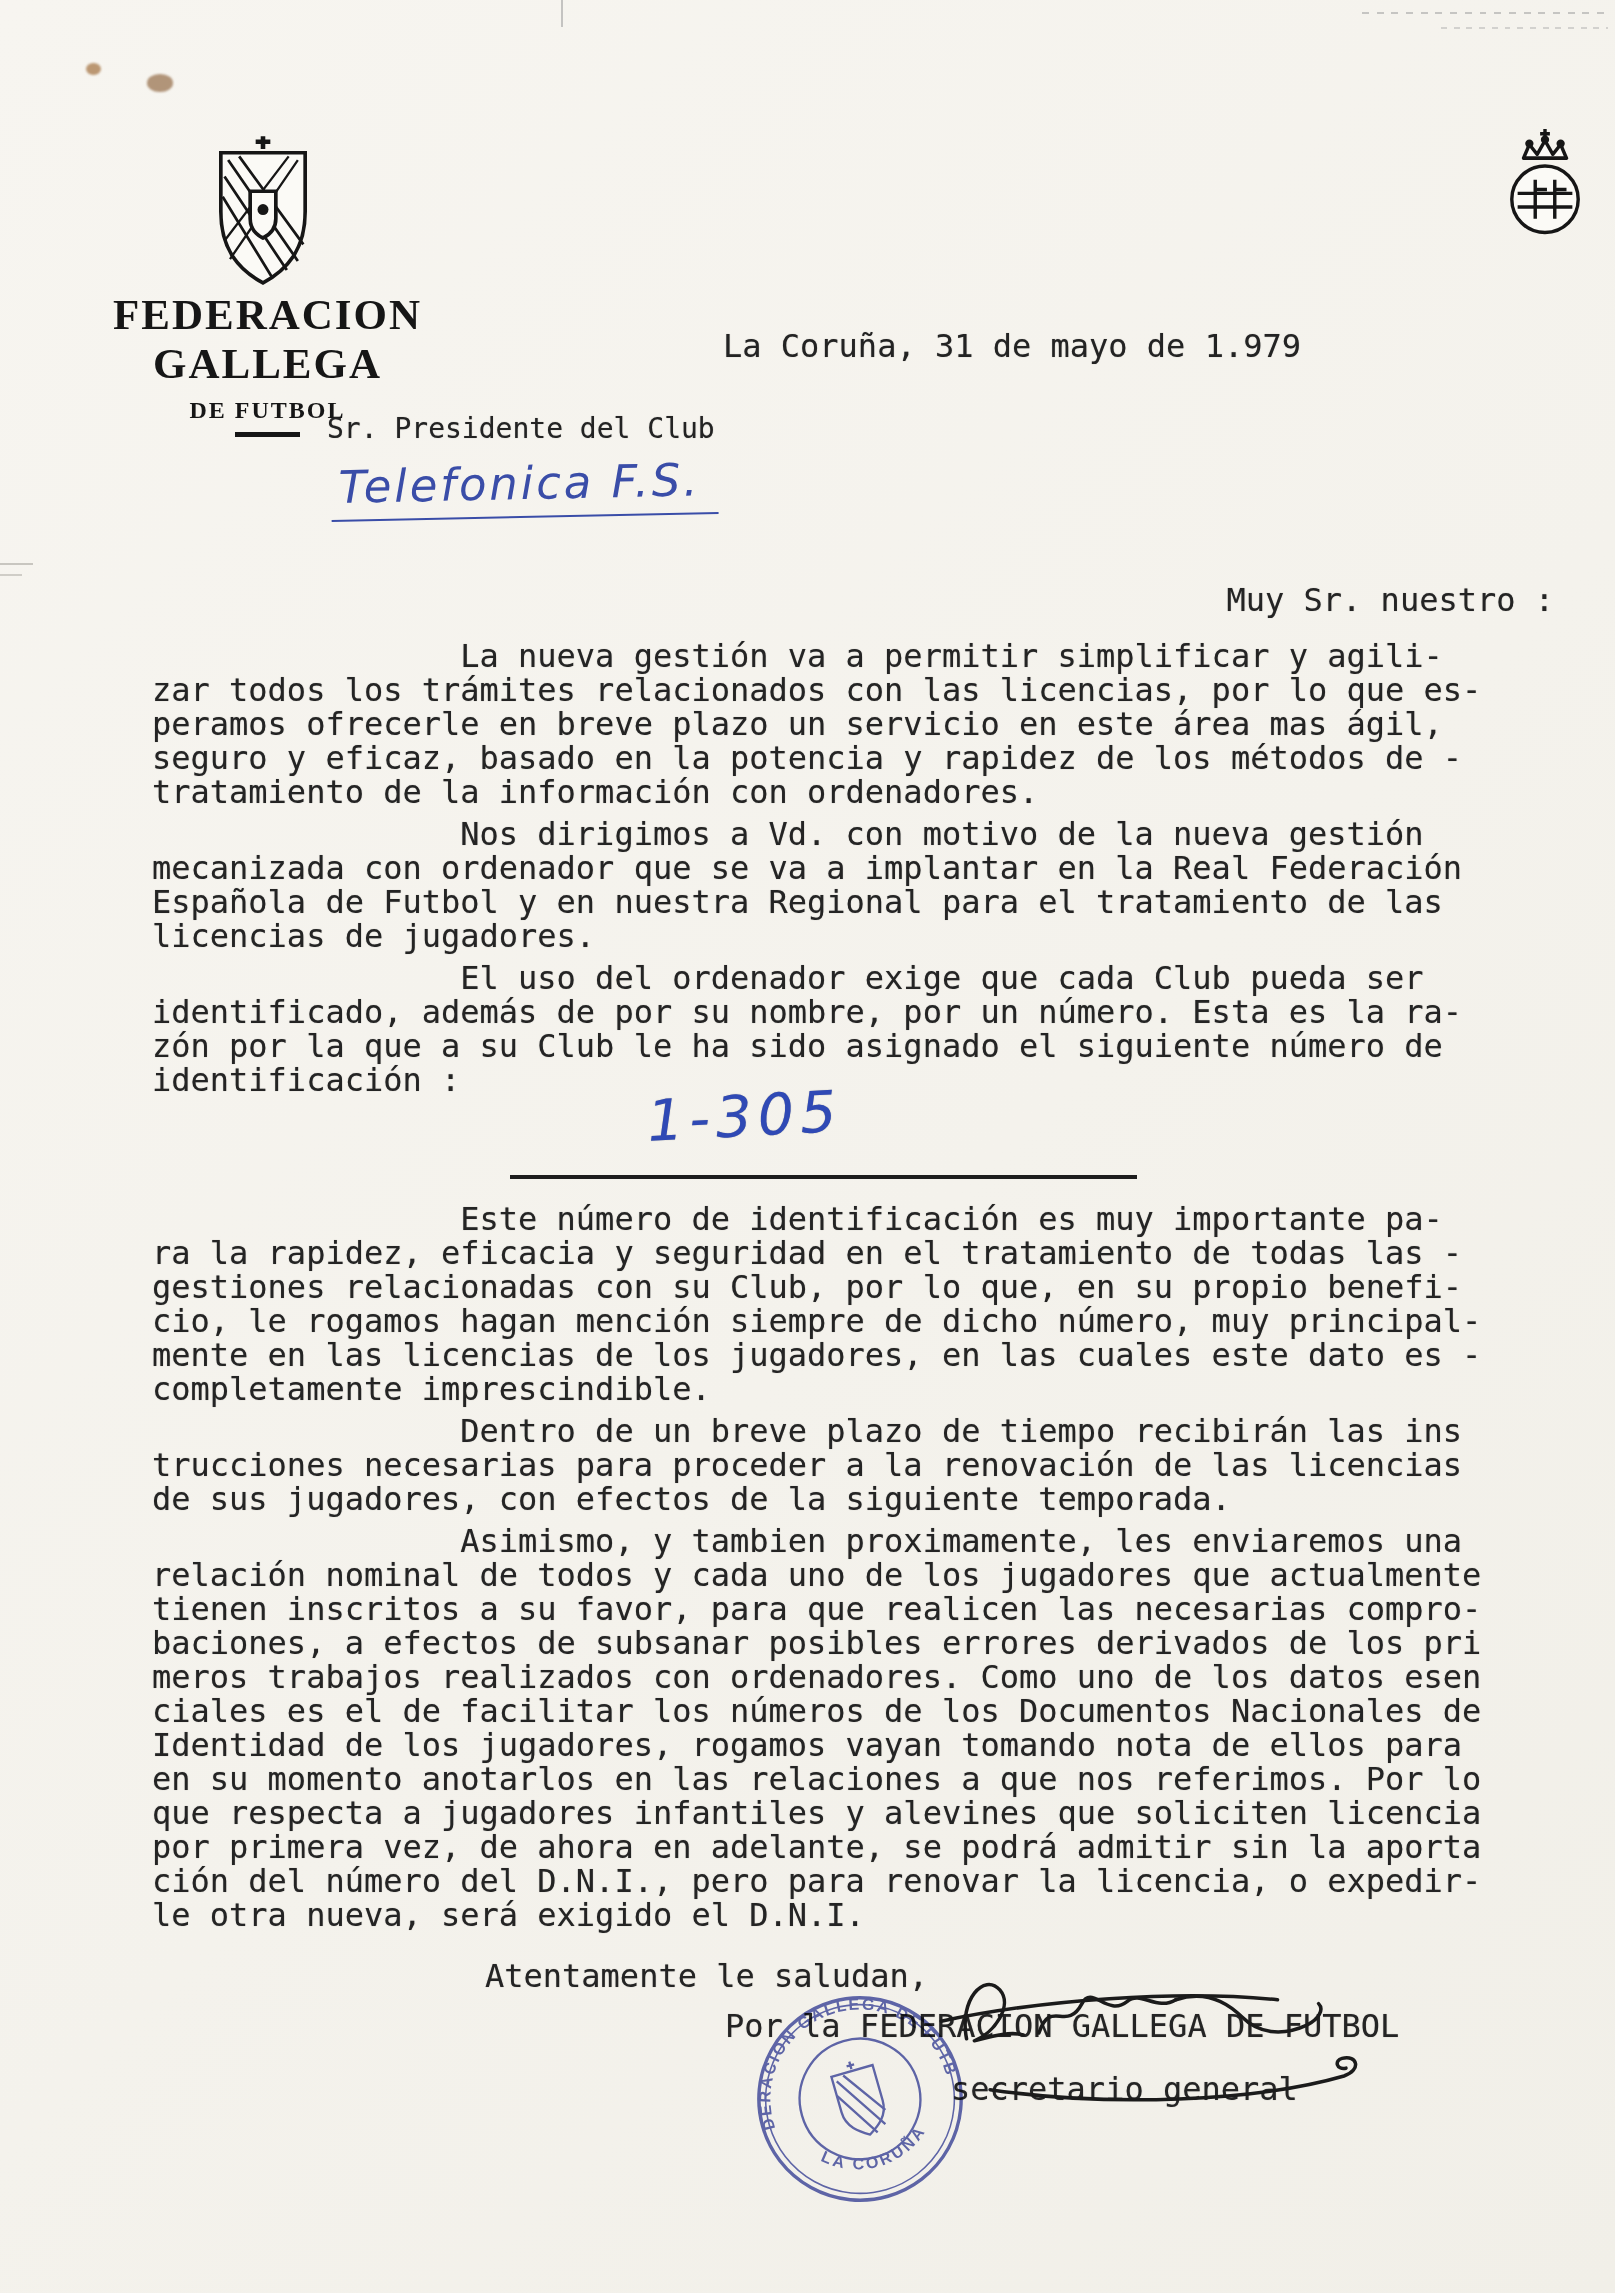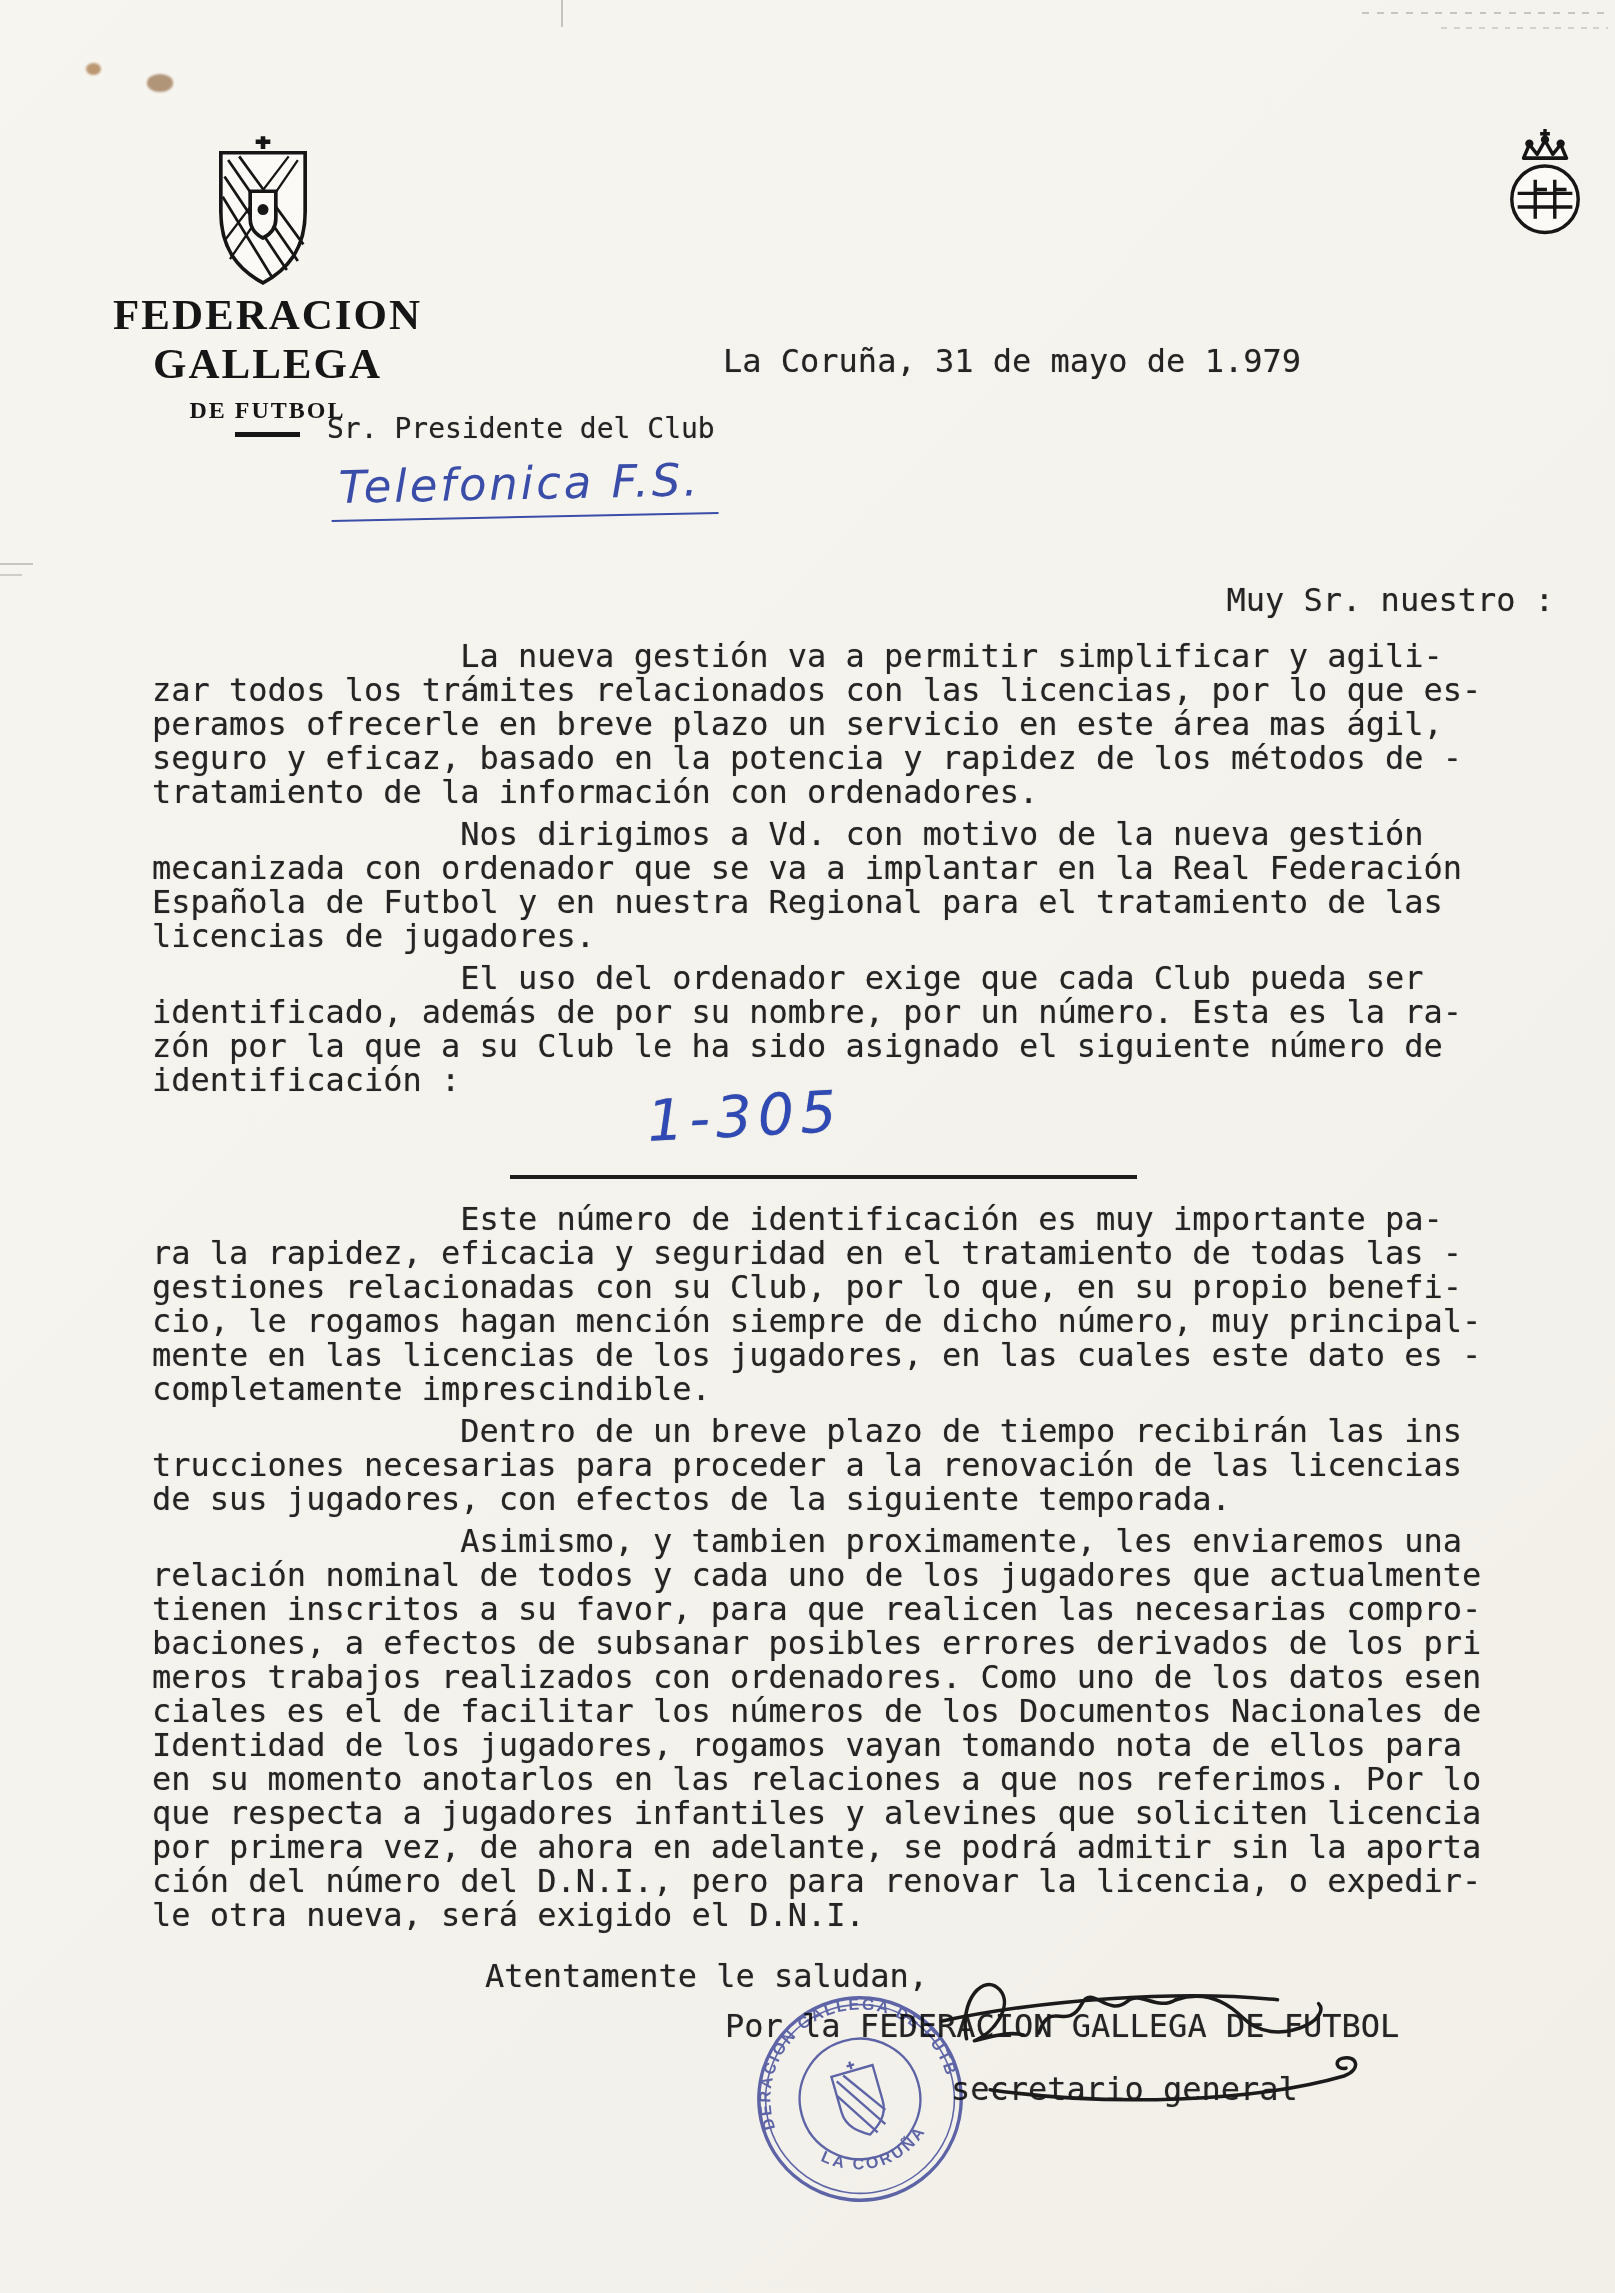--- a/index.html
+++ b/index.html
@@ -26,21 +26,21 @@
   .mark-left2{position:absolute;left:0;top:574px;width:21.6px;height:2px;background:#b5b2ac;opacity:.6;}
 
   
   .logo-left{position:absolute;left:208px;top:127px;width:110px;height:167px;}
   .org-name{position:absolute;left:57px;top:290px;width:421px;text-align:center;
     font-family:"Liberation Serif", serif;font-weight:700;color:#161616;}
   .org-line1{font-size:43px;letter-spacing:2px;}
   .org-line2{font-size:24px;letter-spacing:2px;margin-top:9px;}
   .org-underline{width:65px;height:4.9px;background:#161616;margin:7.8px auto 0 auto;}
   .crest-right{position:absolute;left:1498px;top:125px;width:94px;height:127px;}
-  .date-line{position:absolute;left:723px;top:342px;font-size:32px;
+  .date-line{position:absolute;left:723px;top:327px;font-size:32px;
     text-shadow:0 0 1px rgba(25,25,25,.4);white-space:pre;}
 
   
   .addressee-label{position:absolute;left:327px;top:412px;font-size:28px;
     text-shadow:0 0 1px rgba(25,25,25,.4);white-space:pre;}
   .club-hand{position:absolute;left:331px;top:457px;
     font-family:"DejaVu Sans", sans-serif;font-style:italic;
     font-size:45px;letter-spacing:2.9px;color:#3a4da8;
     transform:rotate(-1.2deg);
     border-bottom:2.9px solid #3a4da8;padding:0 17.6px 5.9px 7.8px;}

